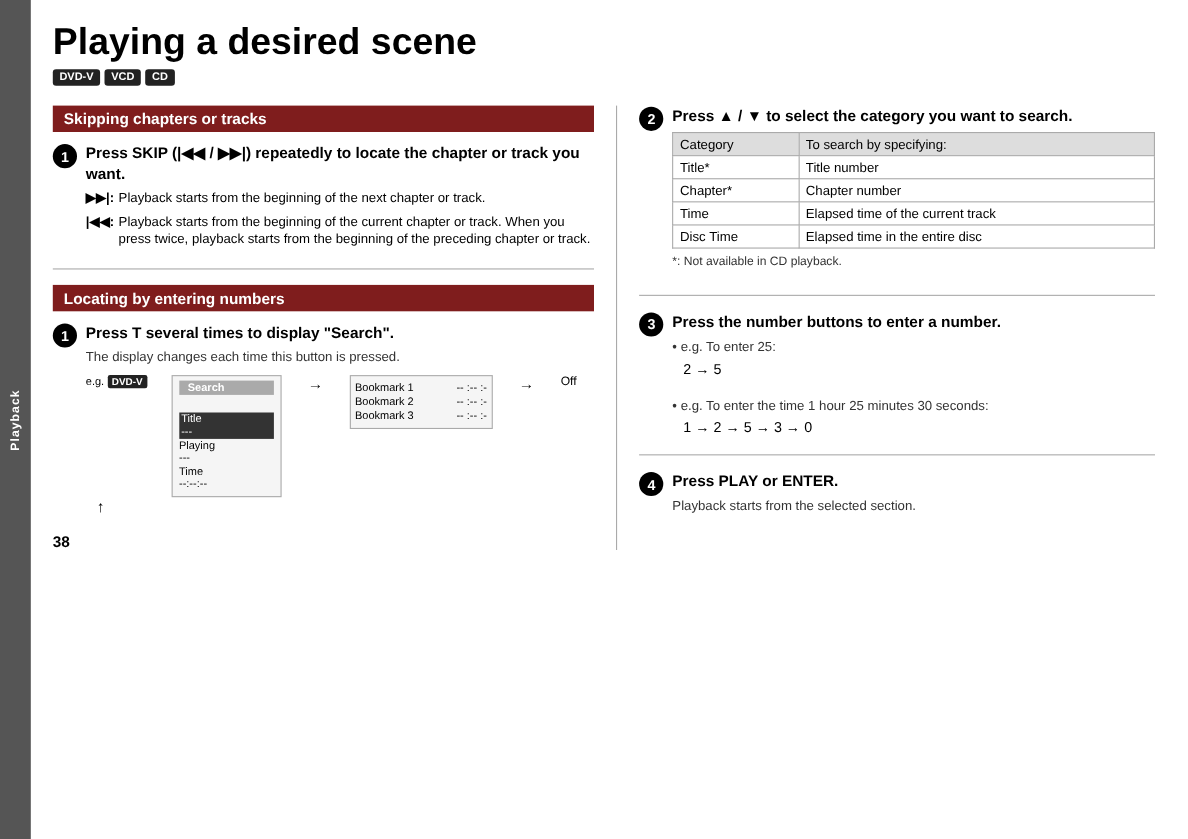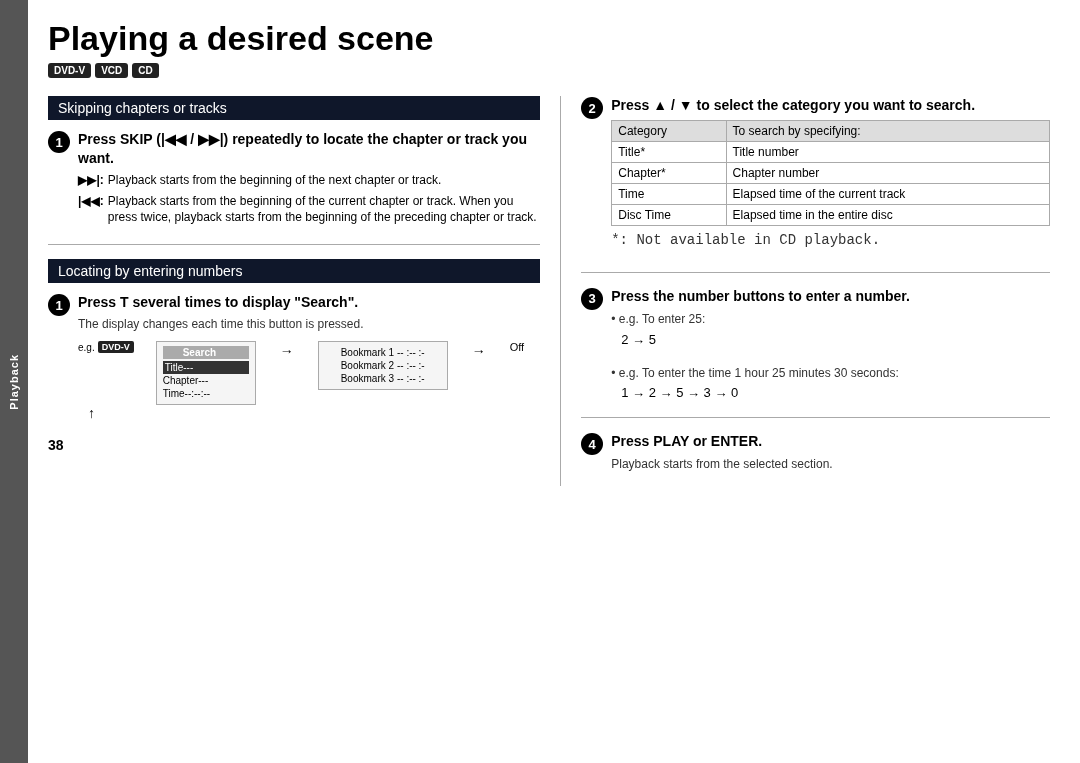--- a/index.html
+++ b/index.html
@@ -71,24 +71,24 @@
       flex: 1.05;
     }
     .col-right {
       flex: 1;
       border-left: 1px solid #aaa;
       padding-left: 20px;
     }
 
     
     .section-header {
-      background: #0f172a;
+      background: #7f1d1d;
       color: #fff;
       font-size: 14px;
-      font-weight: normal;
+      font-weight: bold;
       padding: 4px 10px;
       margin-bottom: 10px;
     }
 
     
     .step-block {
       display: flex;
       gap: 8px;
       margin-bottom: 10px;
     }
@@ -155,24 +155,23 @@
       border: 1px solid #aaa;
       padding: 3px 6px;
       text-align: left;
     }
     .search-table th {
       background: #ddd;
       font-weight: normal;
     }
 
     .footnote {
-      font-size: 14px;
+      font-size: 11px;
       color: #333;
       margin-bottom: 10px;
-      font-family: Liberation Mono, monospace;
     }
     .example-line {
       font-size: 13px;
       margin: 3px 0 3px 10px;
     }
 
     
     .dvd-mockup-area {
       display: flex;
       align-items: flex-start;
@@ -197,46 +196,47 @@
     .mockup-screen {
       border: 1px solid #aaa;
       background: #f5f5f5;
       padding: 4px 6px;
       min-width: 100px;
       font-size: 10px;
     }
     .mockup-header {
       background: #aaa;
       color: #fff;
-      padding: 1px 20px;
-      font-size: 10px;
-      margin-bottom: 2px;
+      padding: 1px 8px;
+      font-size: 10px;
+      margin-bottom: 16px;
       font-weight: bold;
     }
     .mockup-row {
       display: flex;
-      justify-content: flex-start;
+      justify-content: space-between;
       padding: 1px 0;
       font-size: 10px;
+      flex-direction: column;
     }
     .mockup-row.selected {
       background: #333;
       color: #fff;
       padding: 1px 2px;
     }
     .arrow-sym {
       font-size: 14px;
       display: flex;
       align-items: center;
       padding: 0 2px;
     }
     .mockup-screen2 {
       border: 1px solid #aaa;
       background: #f5f5f5;
-      padding: 4px 22px;
+      padding: 4px 4px;
       min-width: 130px;
       font-size: 10px;
     }
     .mockup2-row {
       display: flex;
       justify-content: space-between;
       padding: 1px 0;
       font-size: 10px;
     }
     .off-label {
@@ -310,21 +310,21 @@
               <span class="dvd-badge-small">DVD-V</span>
             </div>
 
             <div class="mockup-screen">
               <div class="mockup-header">Search</div>
               <div class="mockup-row selected">
                 <span>Title</span>
                 <span>---</span>
               </div>
               <div class="mockup-row">
-                <span>Chapter</span>
+                <span>Playing</span>
                 <span>---</span>
               </div>
               <div class="mockup-row">
                 <span>Time</span>
                 <span>--:--:--</span>
               </div>
             </div>
 
             <div class="arrow-sym">→</div>
 

